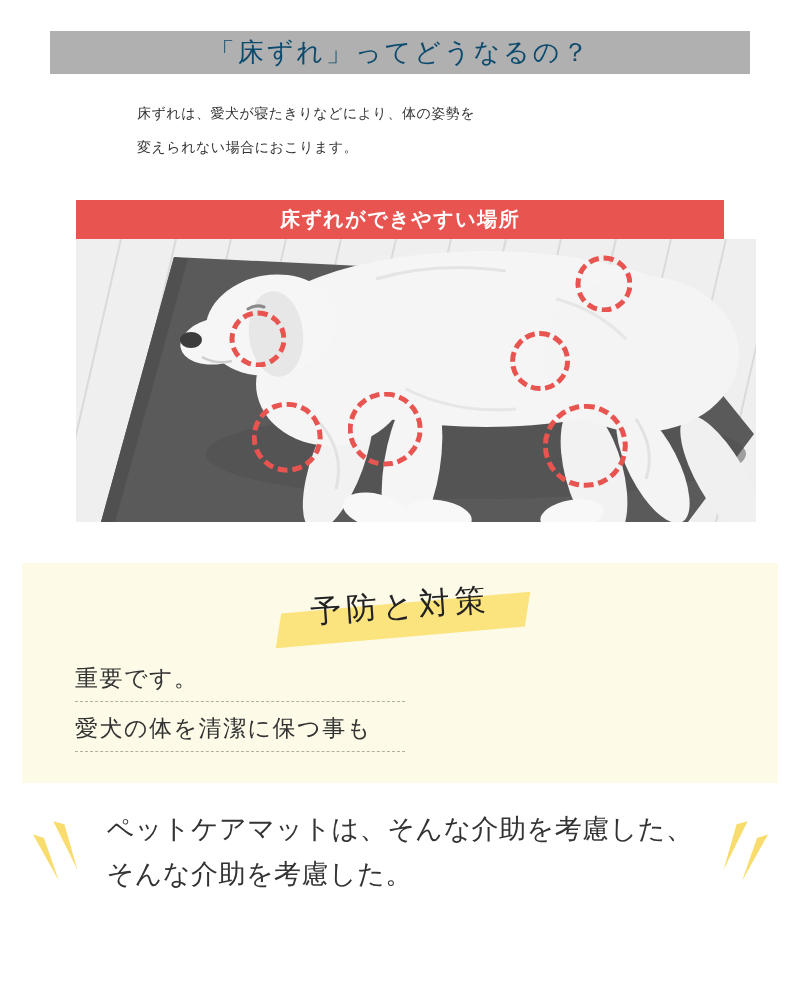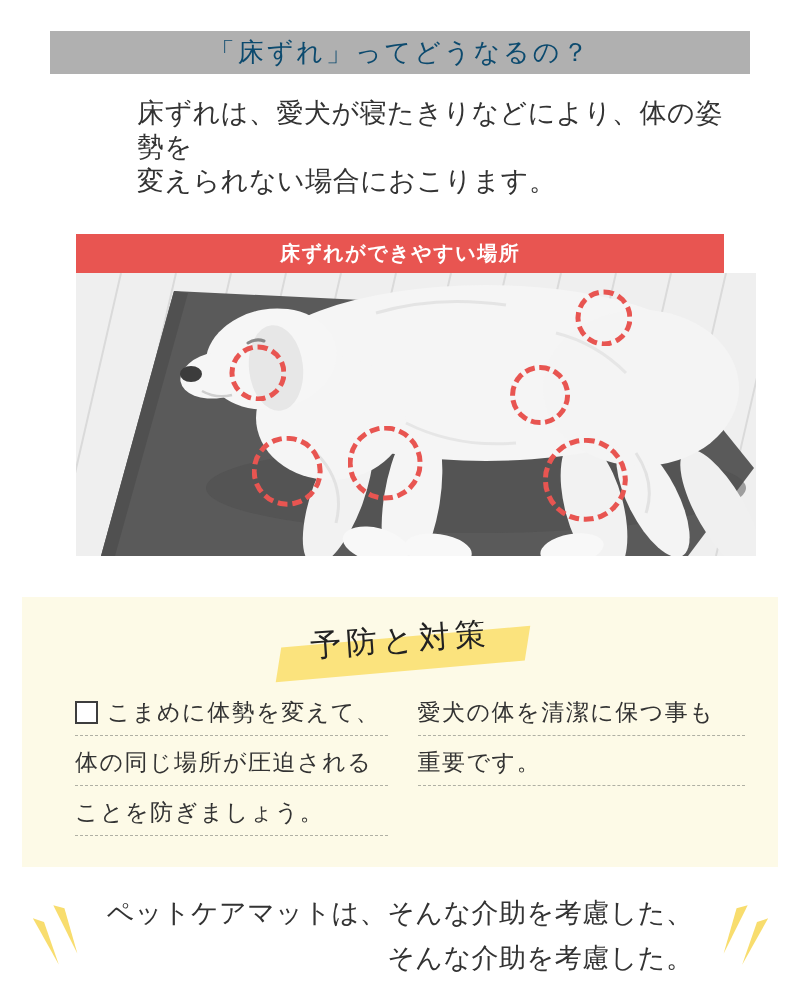--- a/index.html
+++ b/index.html
@@ -12,21 +12,21 @@
   body{
     width:800px;min-height:995px;background:#ffffff;
     font-family:"Liberation Sans","DejaVu Sans",sans-serif;color:var(--body-text,#333);
   }
   .header-bar{
     margin:31px 50px 0;height:43px;background:var(--header-bg,#b0b0b0);
     display:flex;align-items:center;justify-content:center;
   }
   .header-bar .title{font-size:26px;letter-spacing:3px;color:#0c4a6e;font-weight:500;}
   .intro{margin:22px 60px 0 137px;}
-  .intro p{margin:0;font-size:27px;line-height:34px;letter-spacing:0.5px;}
+  .intro p{margin:0;font-size:14px;line-height:34px;letter-spacing:0.5px;}
   figure.photo-figure{margin:20px 60px 0;padding:16px;}
   .banner{
     height:39px;background:var(--banner-bg,#e85551);display:flex;align-items:center;justify-content:center;
   }
   .banner span{color:var(--banner-text,#fff);font-weight:bold;font-size:20px;letter-spacing:1.5px;}
   .photo-area{position:relative;width:680px;height:283px;overflow:hidden;background:var(--floor,#efefef);}
   .photo-area svg.scene{position:absolute;inset:0;width:100%;height:100%;display:block;}
   #circle-layer{position:absolute;inset:0;}
   .dashed-circle{
     position:absolute;transform:translate(-50%,-50%);aspect-ratio:1/1;
@@ -49,21 +49,21 @@
   .col.right{width:330px;}
   .cl-line{
     padding-bottom:10px;margin-bottom:13px;line-height:26px;
     border-bottom:1px dashed #b0b0a4;
   }
   .checkbox{
     display:inline-block;width:23px;height:23px;background:#ffffff;border:2px solid #3d3d3d;
     margin-right:9px;vertical-align:-4px;
   }
   .footer-note{display:flex;justify-content:center;align-items:center;gap:24px;margin-top:24px;padding-bottom:20px;}
-  .footer-text p{margin:0;font-size:27px;line-height:45px;letter-spacing:0.5px;color:#333;text-align:right;}
+  .footer-text p{margin:0;font-size:27px;line-height:45px;letter-spacing:0.5px;color:#333;}
   .mark-svg{flex:0 0 auto;}
 </style>
 </head>
 <body>
 
 <div class="header-bar">
   <span class="title">「床ずれ」ってどうなるの？</span>
 </div>
 
 <div class="intro">
@@ -121,30 +121,23 @@
       </div>
   </div>
 </figure>
 
 <section class="prevention-box">
   <div class="prev-title-wrap">
     <span class="hl-band"></span>
     <span class="prev-title">予防と対策</span>
   </div>
   <div class="columns">
-    <div class="col">
-      <div class="cl-line">
-        <span class="checkbox"></span><span>こまめに体勢を変えて、</span>
-      </div>
-      <div class="cl-line">体の同じ場所が圧迫される</div>
-      <div class="cl-line">ことを防ぎましょう。</div>
-    </div>
     <div class="col right">
+      <div class="cl-line">重要です。</div>
       <div class="cl-line">愛犬の体を清潔に保つ事も</div>
-      <div class="cl-line">重要です。</div>
     </div>
   </div>
 </section>
 
 <section class="footer-note">
   <svg class="mark-svg" width="52" height="66" viewBox="0 0 56 66">
     <polygon points="2,14 14,18 30,64" fill="var(--accent,#f8dd6e)"></polygon>
     <polygon points="24,0 36,3 50,52" fill="var(--accent,#f8dd6e)"></polygon>
   </svg>
   <div class="footer-text">

